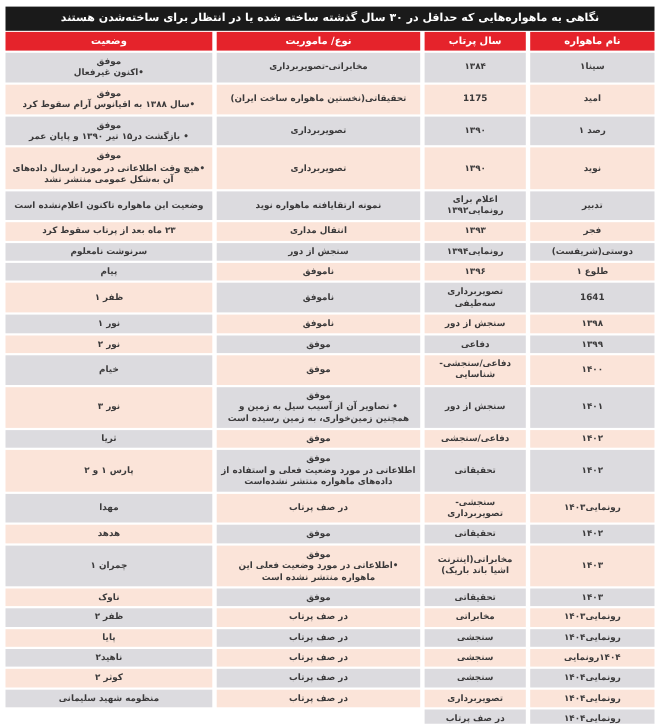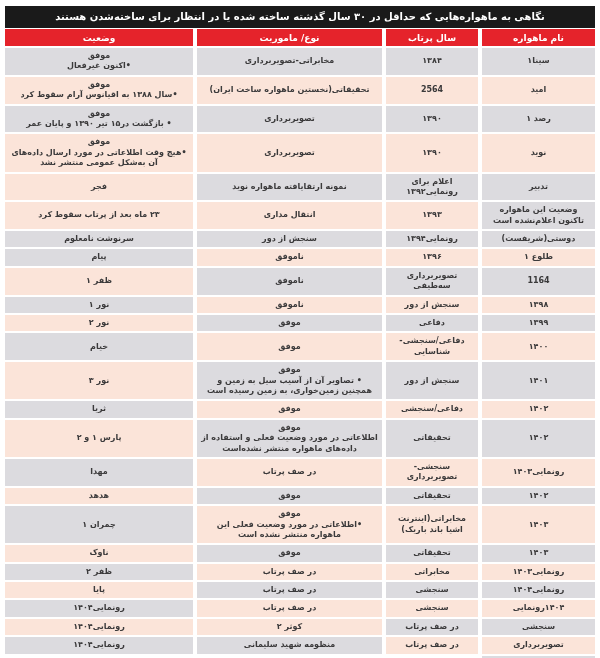--- a/index.html
+++ b/index.html
@@ -72,21 +72,21 @@
     <div class="th">نوع/ ماموریت</div>
     <div class="th">وضعیت</div>
   <div class="cell gray">سینا۱</div>
       <div class="cell gray">۱۳۸۴</div>
       <div class="cell gray">مخابراتی-تصویربرداری</div>
       <div class="cell gray">
         <span>موفق</span>
         <span class="status-note">•اکنون غیرفعال</span>
       </div>
       <div class="cell pink">امید</div>
-      <div class="cell pink">2564</div>
+      <div class="cell pink">1175</div>
       <div class="cell pink">تحقیقاتی(نخستین ماهواره ساخت ایران)</div>
       <div class="cell pink">
         <span>موفق</span>
         <span class="status-note">•سال ۱۳۸۸ به اقیانوس آرام سقوط کرد</span>
       </div>
       <div class="cell gray">رصد ۱</div>
       <div class="cell gray">۱۳۹۰</div>
       <div class="cell gray">تصویربرداری</div>
       <div class="cell gray">
         <span>موفق</span>
@@ -95,42 +95,42 @@
       <div class="cell pink">نوید</div>
       <div class="cell pink">۱۳۹۰</div>
       <div class="cell pink">تصویربرداری</div>
       <div class="cell pink">
         <span>موفق</span>
         <span class="status-note">•هیچ وقت اطلاعاتی در مورد ارسال داده‌های آن به‌شکل عمومی منتشر نشد</span>
       </div>
       <div class="cell gray">تدبیر</div>
       <div class="cell gray">اعلام برای رونمایی۱۳۹۲</div>
       <div class="cell gray">نمونه ارتقایافته ماهواره نوید</div>
+      <div class="cell gray">
+        <span>وضعیت این ماهواره تاکنون اعلام‌نشده است</span>
+      </div>
       <div class="cell pink">فجر</div>
-      <div class="cell gray">
-        <span>وضعیت این ماهواره تاکنون اعلام‌نشده است</span>
-      </div>
       <div class="cell pink">۱۳۹۳</div>
       <div class="cell pink">انتقال مداری</div>
       <div class="cell pink">
         <span>۲۳ ماه بعد از پرتاب سقوط کرد</span>
       </div>
       <div class="cell gray">دوستی(شریفست)</div>
       <div class="cell gray">رونمایی۱۳۹۴</div>
       <div class="cell gray">سنجش از دور</div>
       <div class="cell gray">
         <span>سرنوشت نامعلوم</span>
       </div>
       <div class="cell pink">طلوع ۱</div>
       <div class="cell pink">۱۳۹۶</div>
       <div class="cell pink">
         <span>ناموفق</span>
       </div>
       <div class="cell gray">پیام</div>
-      <div class="cell gray">1164</div>
+      <div class="cell gray">1641</div>
       <div class="cell gray">تصویربرداری سه‌طیفی</div>
       <div class="cell gray">
         <span>ناموفق</span>
       </div>
       <div class="cell pink">ظفر ۱</div>
       <div class="cell pink">۱۳۹۸</div>
       <div class="cell pink">سنجش از دور</div>
       <div class="cell pink">
         <span>ناموفق</span>
       </div>
@@ -202,20 +202,21 @@
       <div class="cell gray">سنجشی</div>
       <div class="cell gray">
         <span>در صف پرتاب</span>
       </div>
       <div class="cell pink">پایا</div>
       <div class="cell pink">۱۴۰۴رونمایی</div>
       <div class="cell pink">سنجشی</div>
       <div class="cell pink">
         <span>در صف پرتاب</span>
       </div>
+      <div class="cell gray">ناهید۲</div>
       <div class="cell gray">رونمایی۱۴۰۴</div>
       <div class="cell gray">سنجشی</div>
       <div class="cell gray">
         <span>در صف پرتاب</span>
       </div>
       <div class="cell pink">کوثر ۲</div>
       <div class="cell pink">رونمایی۱۴۰۴</div>
       <div class="cell pink">تصویربرداری</div>
       <div class="cell pink">
         <span>در صف پرتاب</span>

